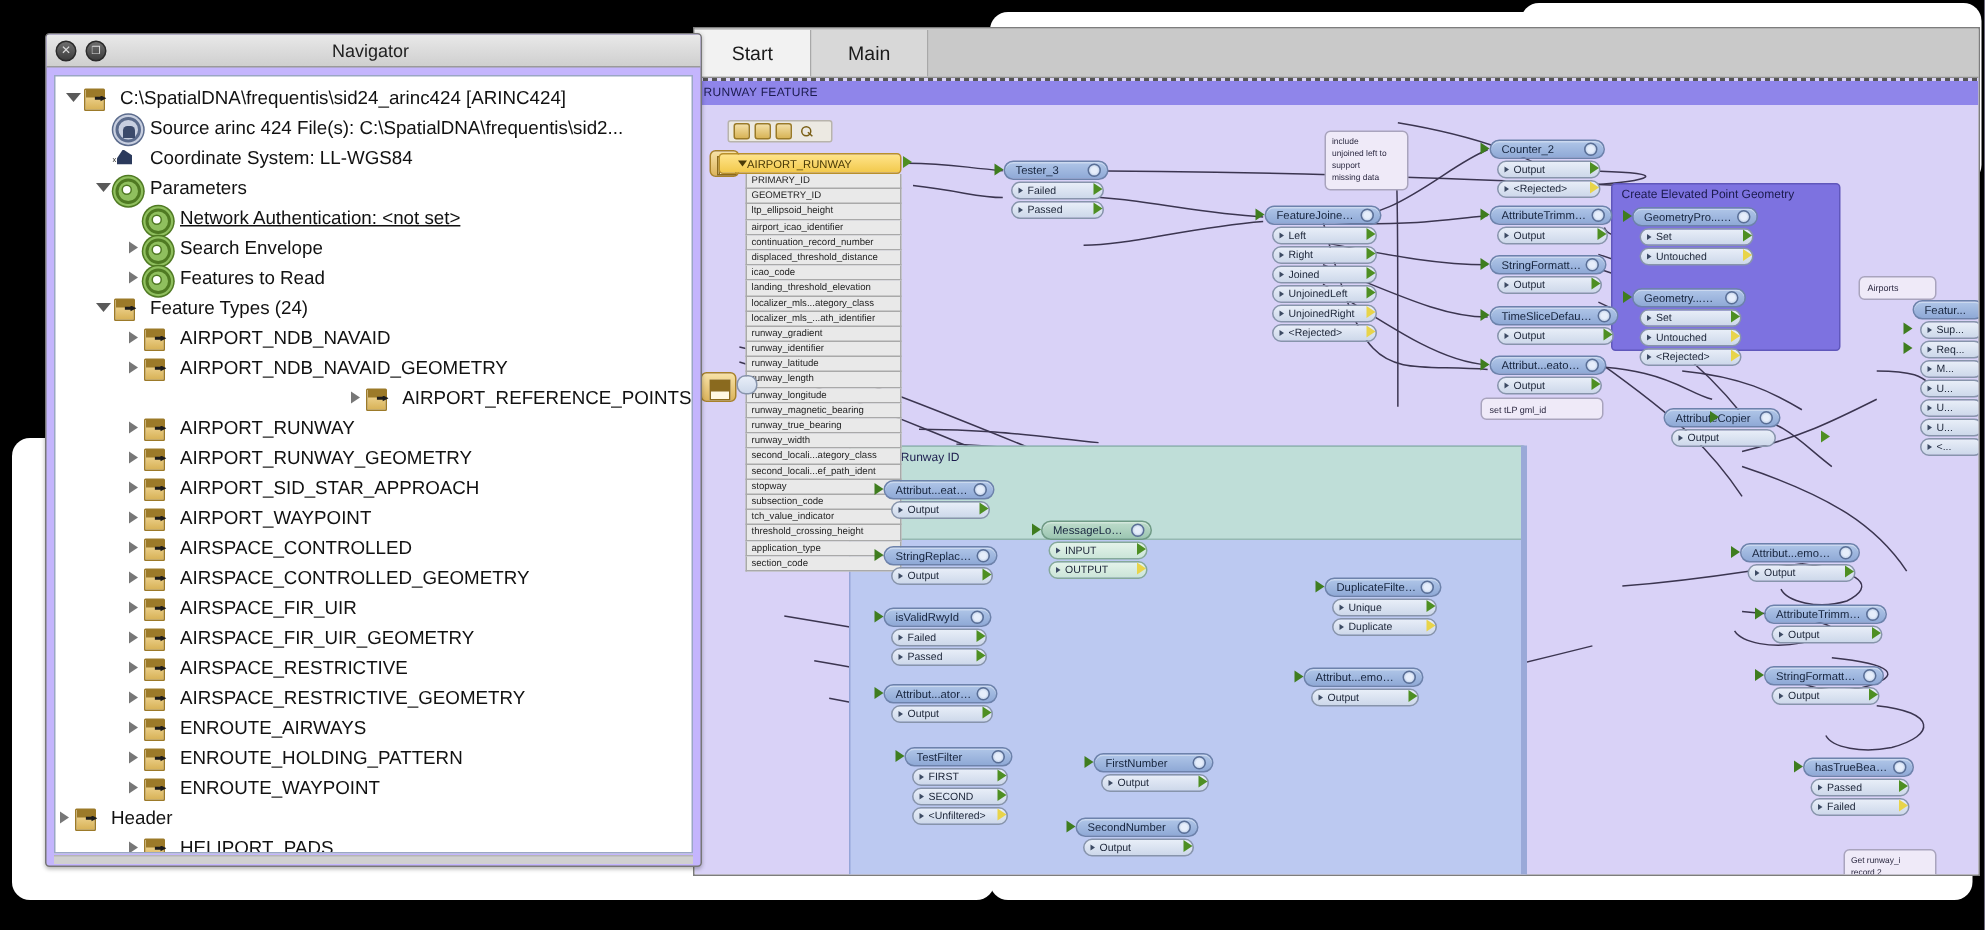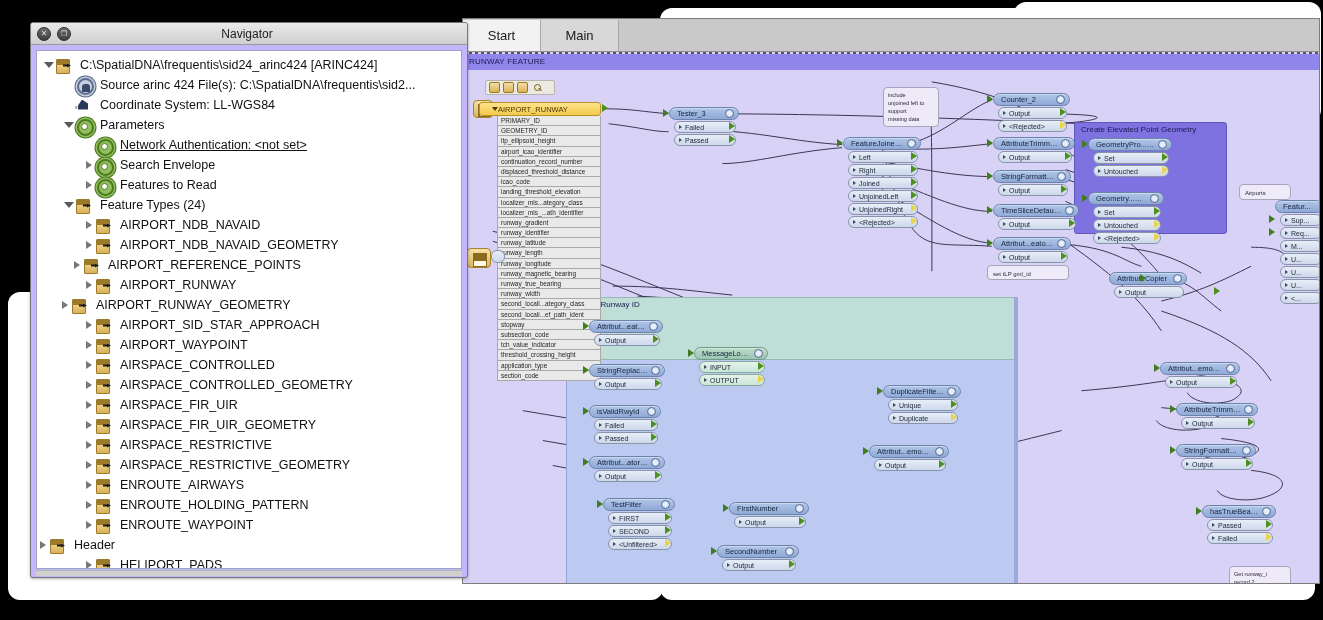--- a/index.html
+++ b/index.html
@@ -910,35 +910,35 @@
           <div class="ico reader"></div>
           <span>AIRPORT_NDB_NAVAID</span>
         </div>
         <div class="trow" style="padding-left: 46px;">
           <div class="tw">
             <span class="right"></span>
           </div>
           <div class="ico reader"></div>
           <span>AIRPORT_NDB_NAVAID_GEOMETRY</span>
         </div>
-        <div class="trow" style="padding-left: 34px;">
+        <div class="trow" style="padding-left: 34px; justify-content: flex-end;">
           <div class="tw">
             <span class="right"></span>
           </div>
           <div class="ico reader"></div>
           <span>AIRPORT_REFERENCE_POINTS</span>
         </div>
         <div class="trow" style="padding-left: 46px;">
           <div class="tw">
             <span class="right"></span>
           </div>
           <div class="ico reader"></div>
           <span>AIRPORT_RUNWAY</span>
         </div>
-        <div class="trow" style="padding-left: 22px;">
+        <div class="trow" style="padding-left: 46px;">
           <div class="tw">
             <span class="right"></span>
           </div>
           <div class="ico reader"></div>
           <span>AIRPORT_RUNWAY_GEOMETRY</span>
         </div>
         <div class="trow" style="padding-left: 46px;">
           <div class="tw">
             <span class="right"></span>
           </div>

